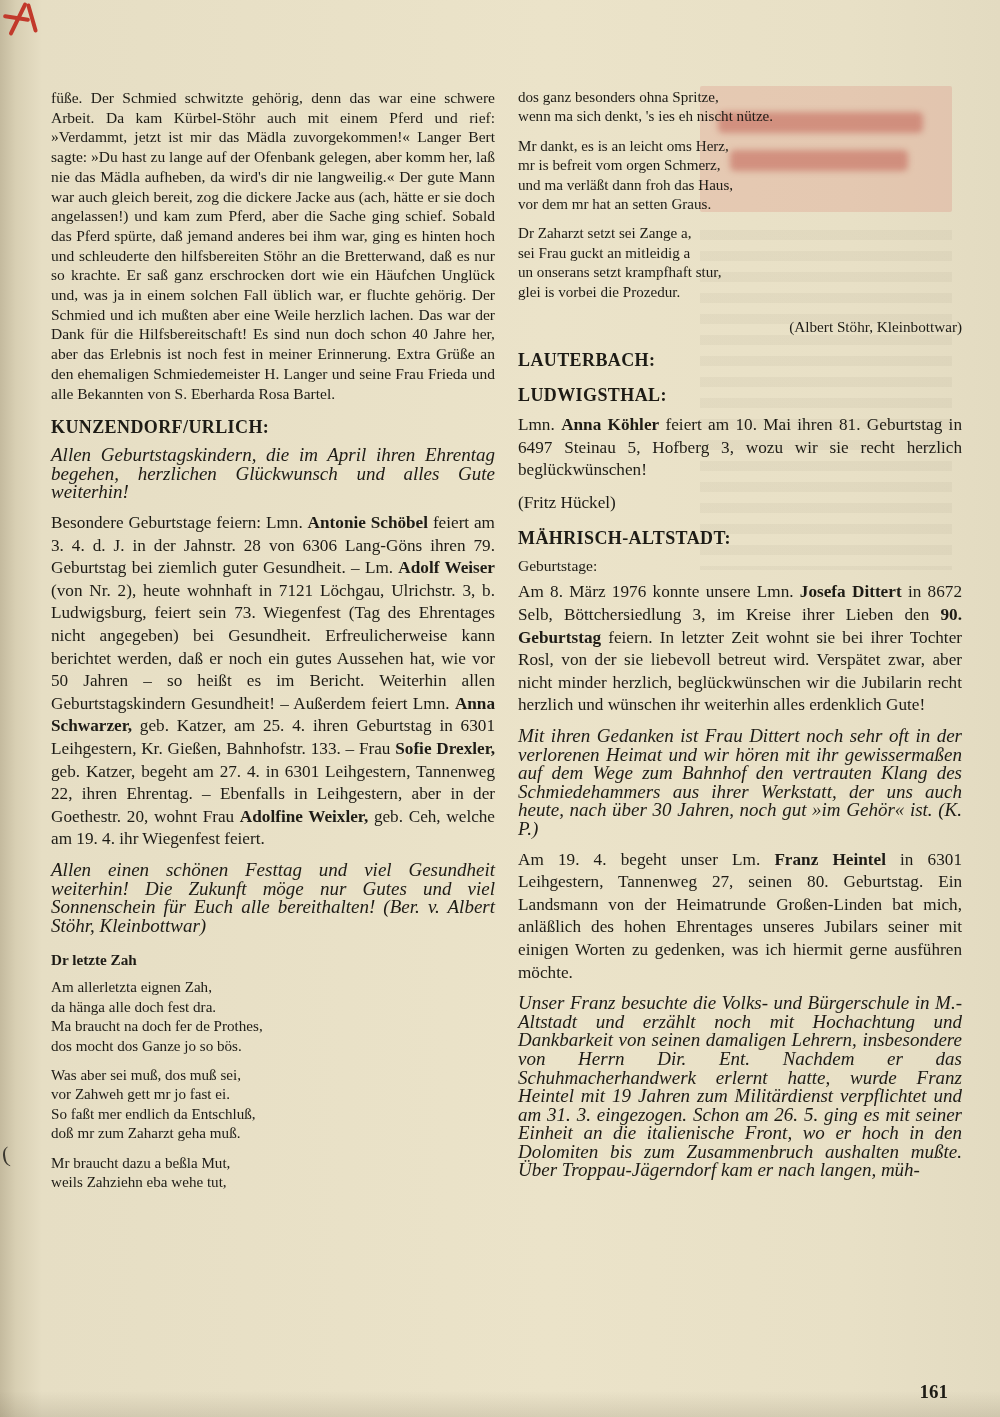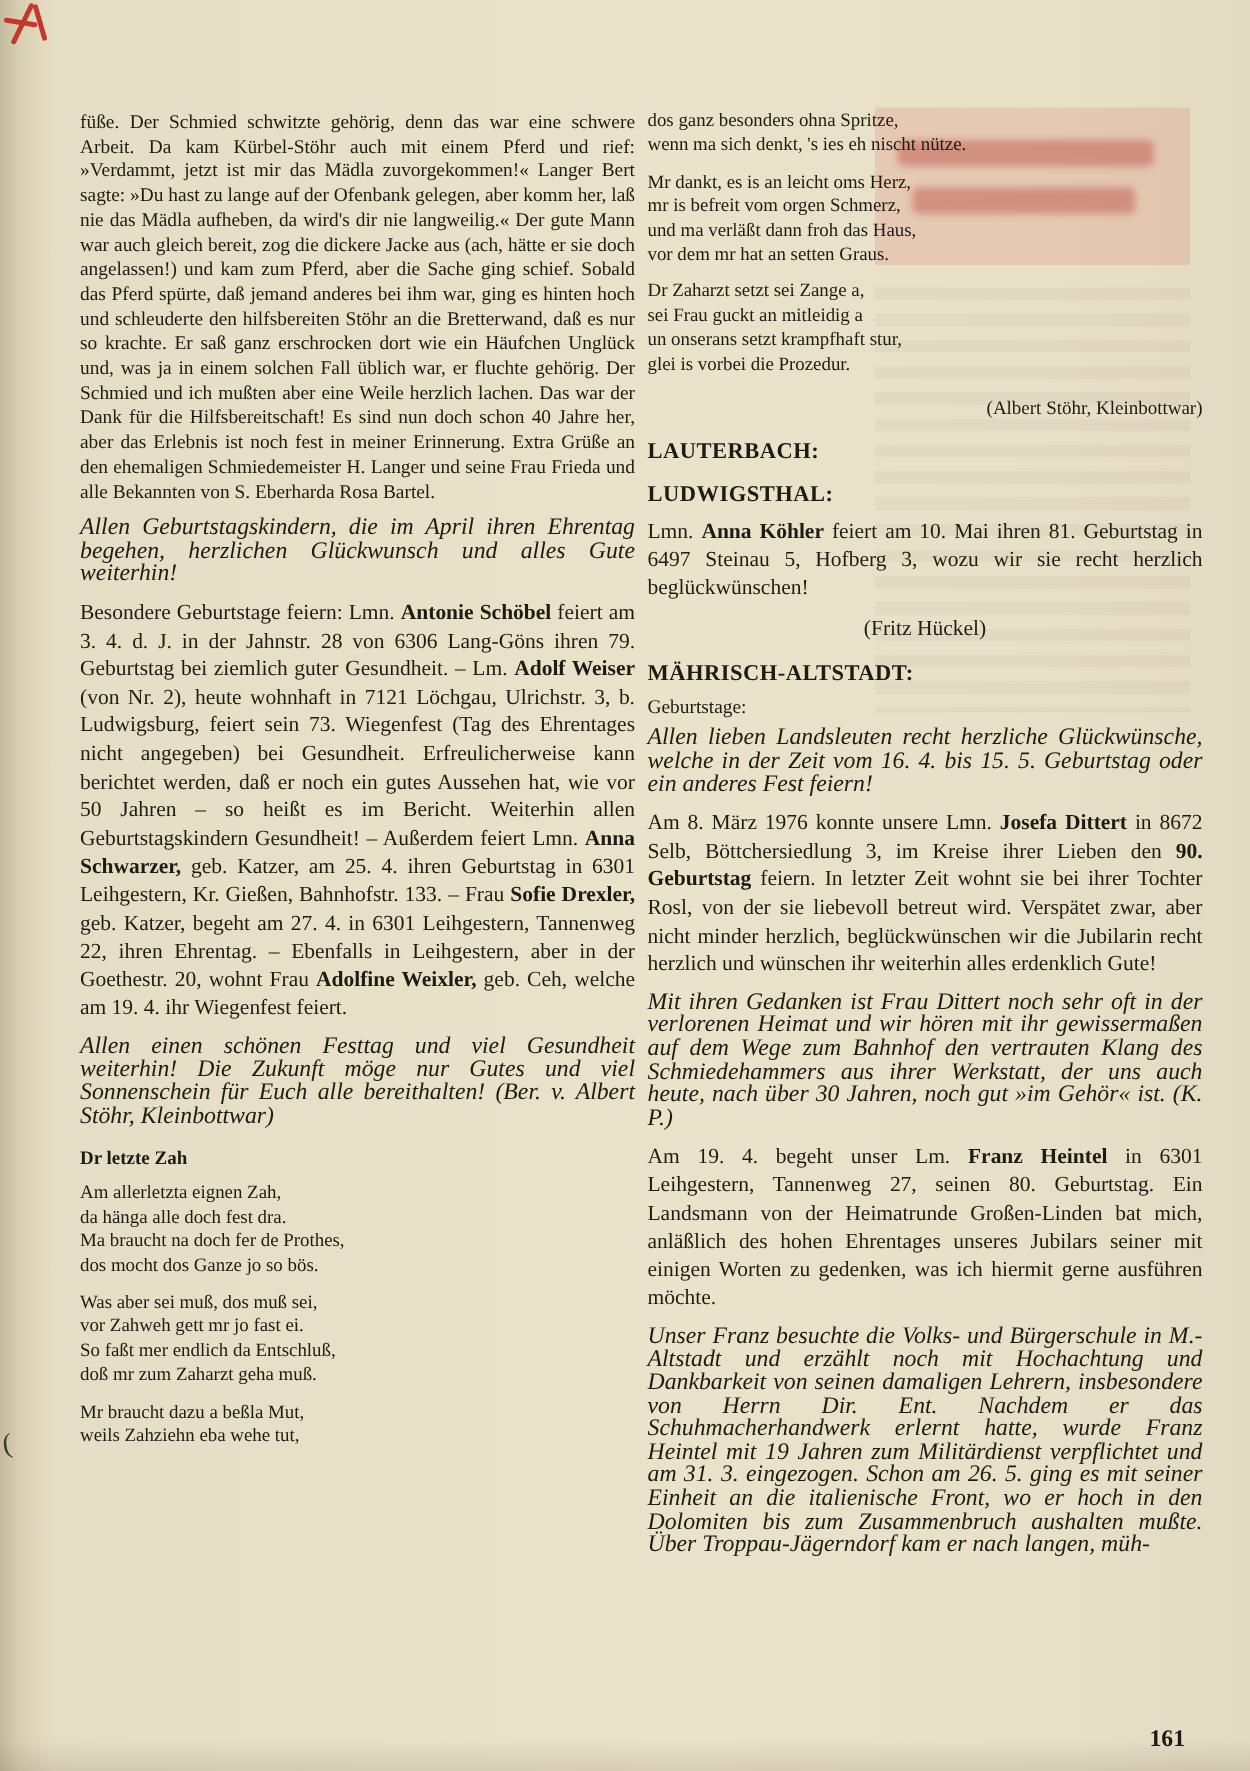--- a/index.html
+++ b/index.html
@@ -18,41 +18,41 @@
       #ebe3c9 55%, #e8e0c6 85%, #e3dbc1 100%);
   }
   .page::after {
     content: "";
     position: absolute; left: 0; right: 0; bottom: 0; height: 26px;
     background: linear-gradient(180deg, rgba(0,0,0,0) 0%, rgba(60,50,30,0.12) 100%);
     pointer-events: none;
   }
 
   .col { position: absolute; top: 88px; width: 444px; }
-  .col-left  { left: 64px; }
+  .col-left  { left: 51px; }
   .col-right { left: 518px; }
   .col { z-index: 2; }
 
   .col p { margin-bottom: 10px; }
   .justify { text-align: justify; text-justify: inter-word; }
 
   .body-md { font-size: 15.5px; line-height: 19.7px; }
   .body-lg { font-size: 17.2px; line-height: 22.6px; }
   .body-sm { font-size: 19px; line-height: 18.6px; font-style: italic; }
 
   .section-heading {
     font-size: 18px; font-weight: bold; letter-spacing: 0.4px;
     margin: 14px 0 8px;
   }
   .sub-heading { font-size: 15.5px; font-weight: normal; margin: 0 0 6px; }
 
   .poem-title { font-size: 15.2px; font-weight: bold; margin: 16px 0 9px; }
   .poem { font-size: 15.1px; line-height: 19.4px; margin-bottom: 13px; }
   .poem-attribution { text-align: right; font-size: 15.2px; margin: 16px 0 14px; }
-  .signature-right { text-align: center; }
+  .signature-right { text-align: left; }
 
   .page-number {
     position: absolute; right: 52px; bottom: 14px;
     font-size: 19px; font-weight: bold; z-index: 3;
   }
 
   
   .bleed-box {
     position: absolute; left: 700px; top: 86px; width: 252px; height: 126px;
     background: rgba(214, 106, 96, 0.20); border-radius: 2px; z-index: 1;
@@ -96,20 +96,21 @@
   <div class="bleed-faint"></div>
 
   <div class="pen-mark m1"></div>
   <div class="pen-mark m2"></div>
   <div class="pen-mark m3"></div>
   <div class="margin-mark">(</div>
 
   <div class="col col-left">
     <p class="body-md justify">füße. Der Schmied schwitzte gehörig, denn das war eine schwere Arbeit. Da kam Kürbel-Stöhr auch mit einem Pferd und rief: »Verdammt, jetzt ist mir das Mädla zuvorgekommen!« Langer Bert sagte: »Du hast zu lange auf der Ofenbank gelegen, aber komm her, laß nie das Mädla aufheben, da wird's dir nie langweilig.« Der gute Mann war auch gleich bereit, zog die dickere Jacke aus (ach, hätte er sie doch angelassen!) und kam zum Pferd, aber die Sache ging schief. Sobald das Pferd spürte, daß jemand anderes bei ihm war, ging es hinten hoch und schleuderte den hilfsbereiten Stöhr an die Bretterwand, daß es nur so krachte. Er saß ganz erschrocken dort wie ein Häufchen Unglück und, was ja in einem solchen Fall üblich war, er fluchte gehörig. Der Schmied und ich mußten aber eine Weile herzlich lachen. Das war der Dank für die Hilfsbereitschaft! Es sind nun doch schon 40 Jahre her, aber das Erlebnis ist noch fest in meiner Erinnerung. Extra Grüße an den ehemaligen Schmiedemeister H. Langer und seine Frau Frieda und alle Bekannten von S. Eberharda Rosa Bartel.</p>
 
+    <h2 class="section-heading">KUNZENDORF/URLICH:</h2>
 
     <p class="body-sm justify">Allen Geburtstagskindern, die im April ihren Ehrentag begehen, herzlichen Glückwunsch und alles Gute weiterhin!</p>
 
     <p class="body-lg justify"><span>Besondere Geburtstage feiern: Lmn. </span><b>Antonie Schöbel</b><span> feiert am 3. 4. d. J. in der Jahnstr. 28 von 6306 Lang-Göns ihren 79. Geburtstag bei ziemlich guter Gesundheit. – Lm. </span><b>Adolf Weiser</b><span> (von Nr. 2), heute wohnhaft in 7121 Löchgau, Ulrichstr. 3, b. Ludwigsburg, feiert sein 73. Wiegenfest (Tag des Ehrentages nicht angegeben) bei Gesundheit. Erfreulicherweise kann berichtet werden, daß er noch ein gutes Aussehen hat, wie vor 50 Jahren – so heißt es im Bericht. Weiterhin allen Geburtstagskindern Gesundheit! – Außerdem feiert Lmn. </span><b>Anna Schwarzer,</b><span> geb. Katzer, am 25. 4. ihren Geburtstag in 6301 Leihgestern, Kr. Gießen, Bahnhofstr. 133. – Frau </span><b>Sofie Drexler,</b><span> geb. Katzer, begeht am 27. 4. in 6301 Leihgestern, Tannenweg 22, ihren Ehrentag. – Ebenfalls in Leihgestern, aber in der Goethestr. 20, wohnt Frau </span><b>Adolfine Weixler,</b><span> geb. Ceh, welche am 19. 4. ihr Wiegenfest feiert.</span></p>
 
     <p class="body-sm justify">Allen einen schönen Festtag und viel Gesundheit weiterhin! Die Zukunft möge nur Gutes und viel Sonnenschein für Euch alle bereithalten! (Ber. v. Albert Stöhr, Kleinbottwar)</p>
 
     <h3 class="poem-title">Dr letzte Zah</h3>
 
     <p class="poem">Am allerletzta eignen Zah,<br>da hänga alle doch fest dra.<br>Ma braucht na doch fer de Prothes,<br>dos mocht dos Ganze jo so bös.</p>
@@ -124,21 +125,20 @@
     <p class="poem-attribution">(Albert Stöhr, Kleinbottwar)</p>
 
     <h2 class="section-heading">LAUTERBACH:</h2>
 
     <h2 class="section-heading">LUDWIGSTHAL:</h2>
     <p class="body-lg justify"><span>Lmn. </span><b>Anna Köhler</b><span> feiert am 10. Mai ihren 81. Geburtstag in 6497 Steinau 5, Hofberg 3, wozu wir sie recht herzlich beglückwünschen!</span></p>
     <p class="body-lg signature-right">(Fritz Hückel)</p>
 
     <h2 class="section-heading">MÄHRISCH-ALTSTADT:</h2>
     <h4 class="sub-heading">Geburtstage:</h4>
-    <p class="body-sm justify">Allen lieben Landsleuten recht herzliche Glückwünsche, welche in der Zeit vom 16. 4. bis 15. 5. Geburtstag oder ein anderes Fest feiern!</p>
 
     <p class="body-lg justify"><span>Am 8. März 1976 konnte unsere Lmn. </span><b>Josefa Dittert</b><span> in 8672 Selb, Böttchersiedlung 3, im Kreise ihrer Lieben den </span><b>90. Geburtstag</b><span> feiern. In letzter Zeit wohnt sie bei ihrer Tochter Rosl, von der sie liebevoll betreut wird. Verspätet zwar, aber nicht minder herzlich, beglückwünschen wir die Jubilarin recht herzlich und wünschen ihr weiterhin alles erdenklich Gute!</span></p>
     <p class="body-sm justify">Mit ihren Gedanken ist Frau Dittert noch sehr oft in der verlorenen Heimat und wir hören mit ihr gewissermaßen auf dem Wege zum Bahnhof den vertrauten Klang des Schmiedehammers aus ihrer Werkstatt, der uns auch heute, nach über 30 Jahren, noch gut »im Gehör« ist. (K. P.)</p>
 
     <p class="body-lg justify"><span>Am 19. 4. begeht unser Lm. </span><b>Franz Heintel</b><span> in 6301 Leihgestern, Tannenweg 27, seinen 80. Geburtstag. Ein Landsmann von der Heimatrunde Großen-Linden bat mich, anläßlich des hohen Ehrentages unseres Jubilars seiner mit einigen Worten zu gedenken, was ich hiermit gerne ausführen möchte.</span></p>
     <p class="body-sm justify">Unser Franz besuchte die Volks- und Bürgerschule in M.-Altstadt und erzählt noch mit Hochachtung und Dankbarkeit von seinen damaligen Lehrern, insbesondere von Herrn Dir. Ent. Nachdem er das Schuhmacherhandwerk erlernt hatte, wurde Franz Heintel mit 19 Jahren zum Militärdienst verpflichtet und am 31. 3. eingezogen. Schon am 26. 5. ging es mit seiner Einheit an die italienische Front, wo er hoch in den Dolomiten bis zum Zusammenbruch aushalten mußte. Über Troppau-Jägerndorf kam er nach langen, müh-</p>
   </div>
 
   <div class="page-number">161</div>
 </div>

